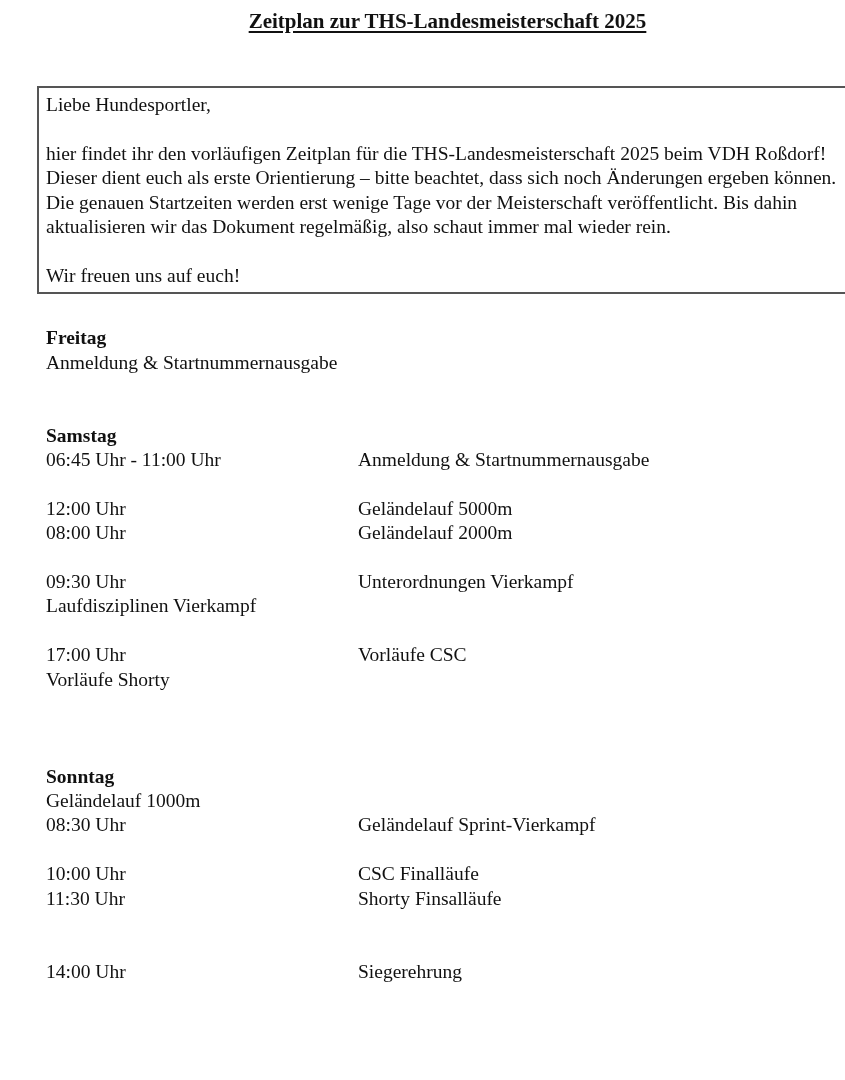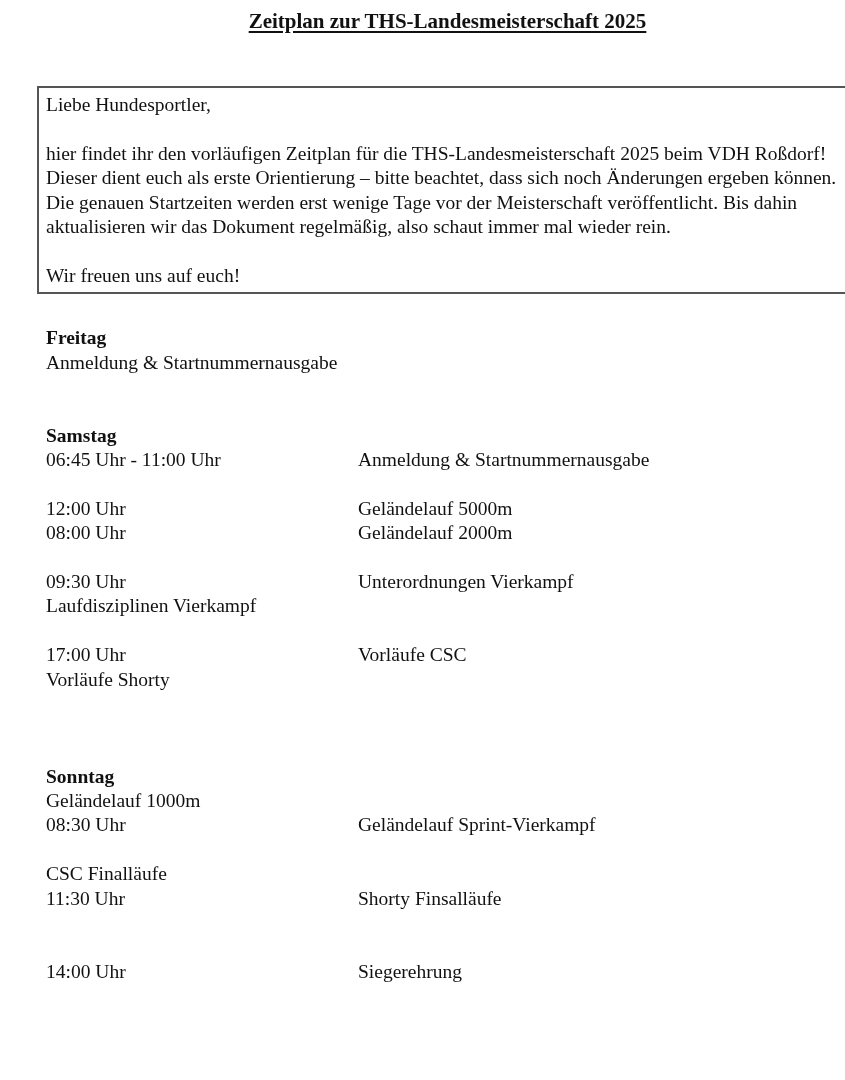--- a/index.html
+++ b/index.html
@@ -120,20 +120,21 @@
     <span class="event">Geländelauf 1000m</span>
   </div>
 
   <div class="row">
     <span class="time">08:30 Uhr</span>
     <span class="event">Geländelauf Sprint-Vierkampf</span>
   </div>
 </div>
           <div class="group">
   <div class="row">
+    <span class="time">10:00 Uhr</span>
     <span class="event">CSC Finalläufe</span>
   </div>
 
   <div class="row">
     <span class="time">11:30 Uhr</span>
     <span class="event">Shorty Finsalläufe</span>
   </div>
 </div>
           <div class="group">
   <div class="row">

